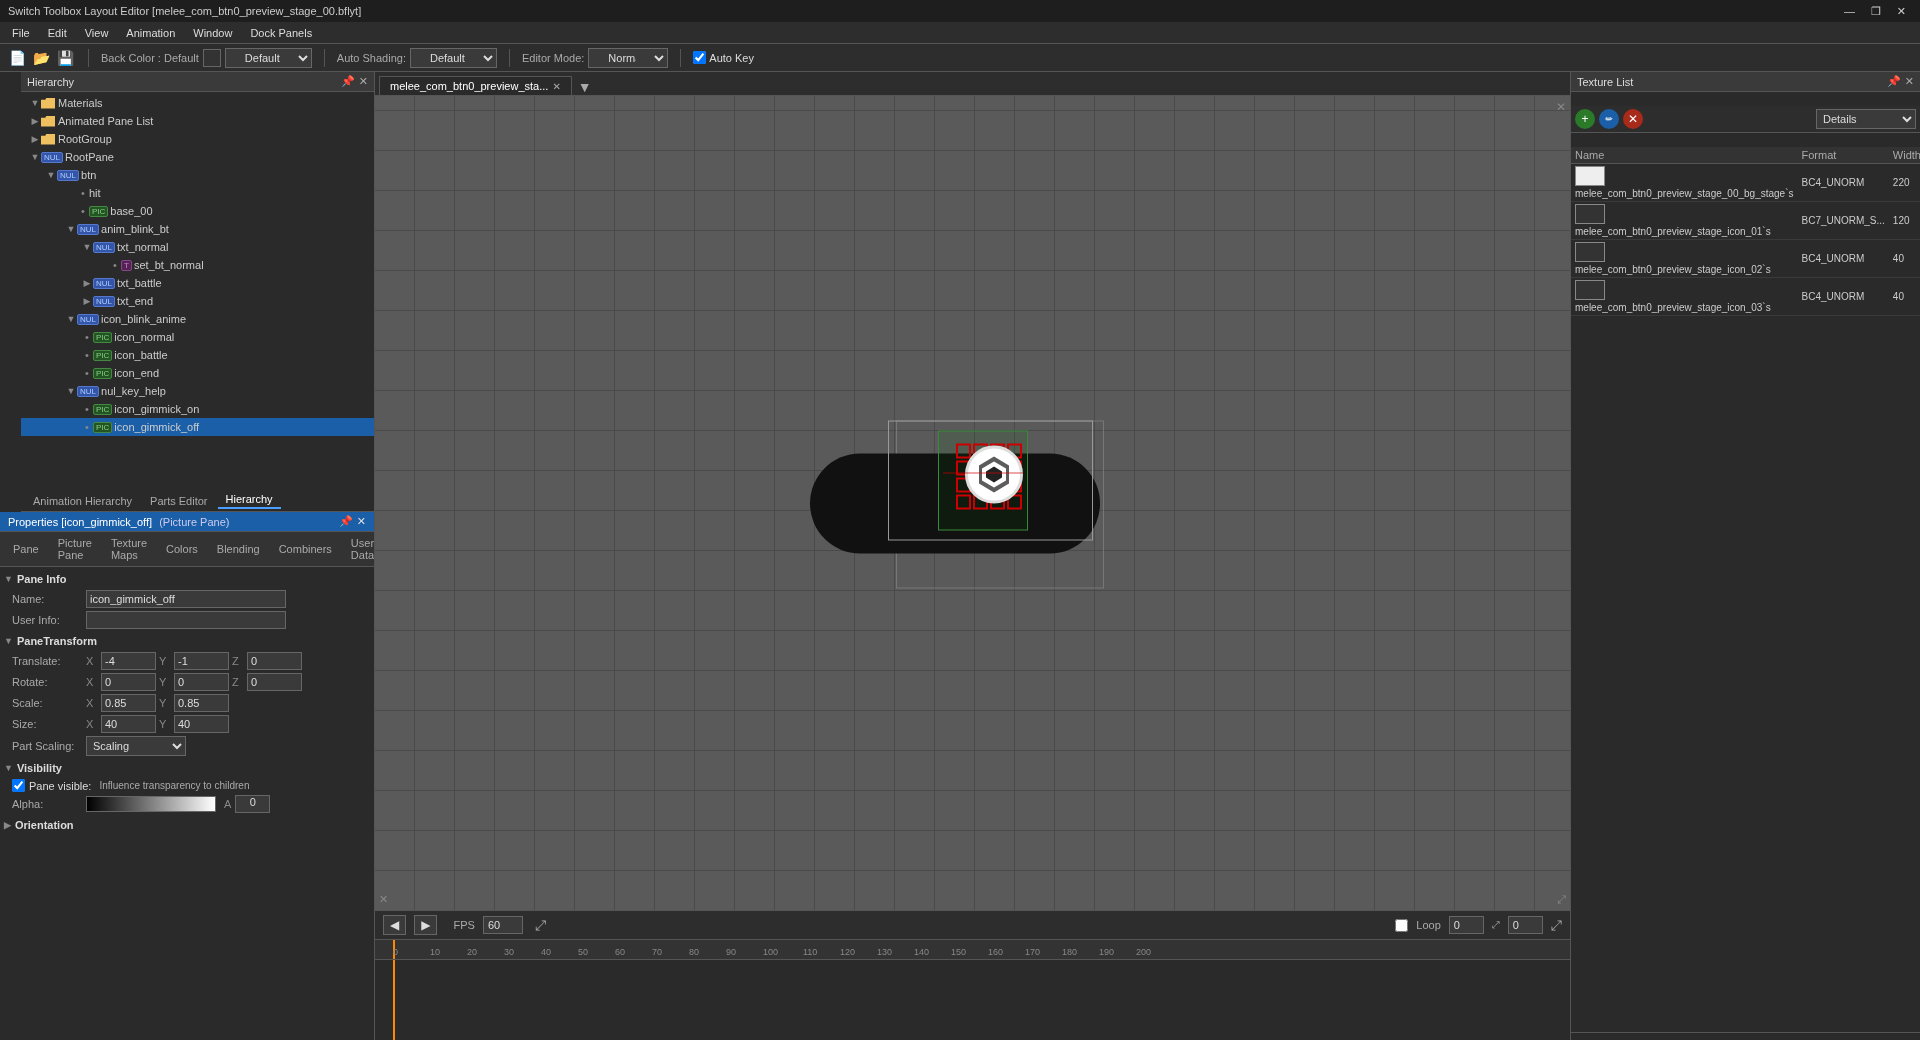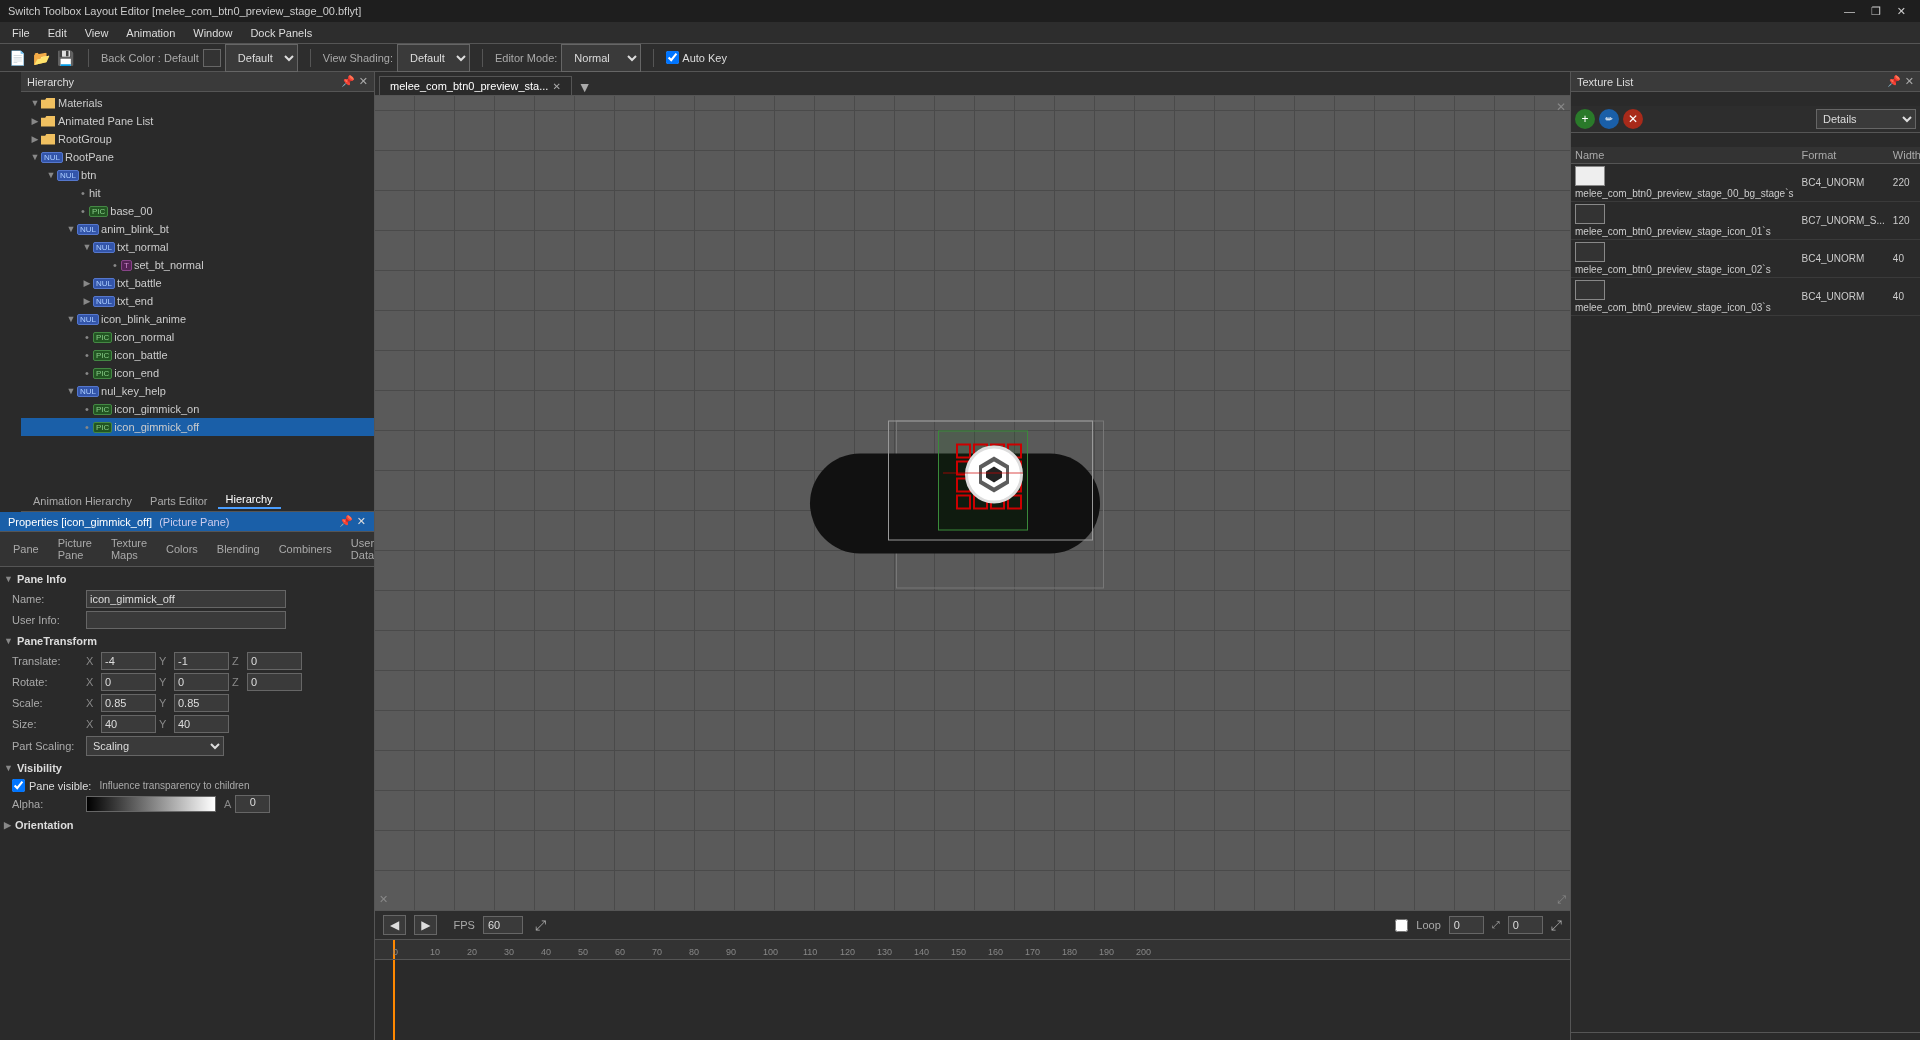--- a/index.html
+++ b/index.html
@@ -13,21 +13,21 @@
     
     #menu-bar { background: #2d2d2d; height: 22px; display: flex; align-items: center; gap: 2px; padding: 0 4px; border-bottom: 1px solid #555; }
     .menu-item { padding: 2px 8px; cursor: pointer; color: #ddd; }
 
     
     #toolbar { background: #2d2d2d; height: 28px; display: flex; align-items: center; gap: 8px; padding: 0 8px; border-bottom: 1px solid #555; }
     .toolbar-group { display: flex; align-items: center; gap: 4px; }
     .toolbar-icon { width: 20px; height: 20px; display: flex; align-items: center; justify-content: center; cursor: pointer; color: #ccc; font-size: 14px; }
     .toolbar-sep { width: 1px; height: 18px; background: #555; margin: 0 4px; }
     .toolbar-label { color: #aaa; font-size: 11px; }
-    select.toolbar-select { background: #3a3a3a; color: #ddd; border: 1px solid #666; height: 28px; font-size: 11px; padding: 0 8px; }
+    select.toolbar-select { background: #3a3a3a; color: #ddd; border: 1px solid #666; height: 20px; font-size: 11px; padding: 0 15px; }
     .toolbar-checkbox { display: flex; align-items: center; gap: 3px; color: #ddd; font-size: 11px; }
 
     
     #main-layout { display: flex; height: calc(1040px - 22px - 22px - 28px); }
 
     
     #hierarchy-panel { width: 375px; background: #2a2a2a; display: flex; flex-direction: column; border-right: 1px solid #555; padding-left: 21px; }
     #hierarchy-header { background: #3a3a3a; padding: 3px 6px; display: flex; align-items: center; justify-content: space-between; border-bottom: 1px solid #555; }
     #hierarchy-tabs-bar { display: flex; align-items: flex-end; gap: 2px; background: #2a2a2a; padding: 2px 4px; border-bottom: 1px solid #555; }
     .hierarchy-tab { padding: 2px 8px; font-size: 11px; color: #aaa; cursor: pointer; }
@@ -52,21 +52,21 @@
     #prop-content { padding: 4px; }
     .prop-section { margin-bottom: 4px; }
     .prop-section-header { display: flex; align-items: center; gap: 4px; padding: 2px 0; cursor: pointer; color: #ddd; font-size: 11px; font-weight: bold; }
     .prop-section-arrow { font-size: 9px; color: #888; }
     .prop-row { display: flex; align-items: center; gap: 4px; margin: 3px 0; padding-left: 8px; }
     .prop-label { width: 70px; color: #aaa; font-size: 11px; flex-shrink: 0; }
     .prop-field-group { display: flex; align-items: center; gap: 3px; }
     .prop-axis-label { color: #888; font-size: 11px; width: 12px; }
     .prop-input { background: #3a3a3a; border: 1px solid #666; color: #ddd; height: 18px; font-size: 11px; width: 55px; padding: 0 3px; }
     .prop-input-wide { width: 200px; }
-    .prop-select { background: #3a3a3a; border: 1px solid #666; color: #ddd; height: 20px; font-size: 11px; padding: 0 2px; width: 138px; }
+    .prop-select { background: #3a3a3a; border: 1px solid #666; color: #ddd; height: 20px; font-size: 11px; padding: 0 2px; width: 100px; }
     .alpha-bar { width: 130px; height: 16px; background: linear-gradient(to right, #000, #fff); border: 1px solid #666; }
     .alpha-val-box { background: #3a3a3a; border: 1px solid #666; color: #ddd; height: 18px; width: 35px; font-size: 11px; padding: 0 3px; text-align: center; }
 
     
     #center-area { flex: 1; display: flex; flex-direction: column; }
     #editor-tabs { background: #2d2d2d; height: 24px; display: flex; align-items: flex-end; padding-left: 4px; border-bottom: 1px solid #555; }
     .editor-tab { background: #3a3a3a; padding: 3px 10px; font-size: 11px; color: #ccc; border: 1px solid #555; border-bottom: none; cursor: pointer; display: flex; align-items: center; gap: 4px; margin-right: 2px; }
     .editor-tab.active { background: #2a2a2a; color: #fff; align-items: flex-end; }
     .tab-close { font-size: 10px; color: #aaa; cursor: pointer; }
 
@@ -138,21 +138,21 @@
   <div class="toolbar-sep"></div>
   <div class="toolbar-group">
     <span class="toolbar-label">Back Color : Default</span>
     <div style="width:18px;height:18px;background:#333;border:1px solid #666;"></div>
     <select class="toolbar-select">
       <option>Default</option>
     </select>
   </div>
   <div class="toolbar-sep"></div>
   <div class="toolbar-group">
-    <span class="toolbar-label">View Shading:</span>
+    <span class="toolbar-label">Auto Shading:</span>
     <select class="toolbar-select">
       <option>Default</option>
     </select>
   </div>
   <div class="toolbar-sep"></div>
   <div class="toolbar-group">
     <span class="toolbar-label">Editor Mode:</span>
     <select class="toolbar-select" style="width:80px;">
       <option>Normal</option>
     </select>

